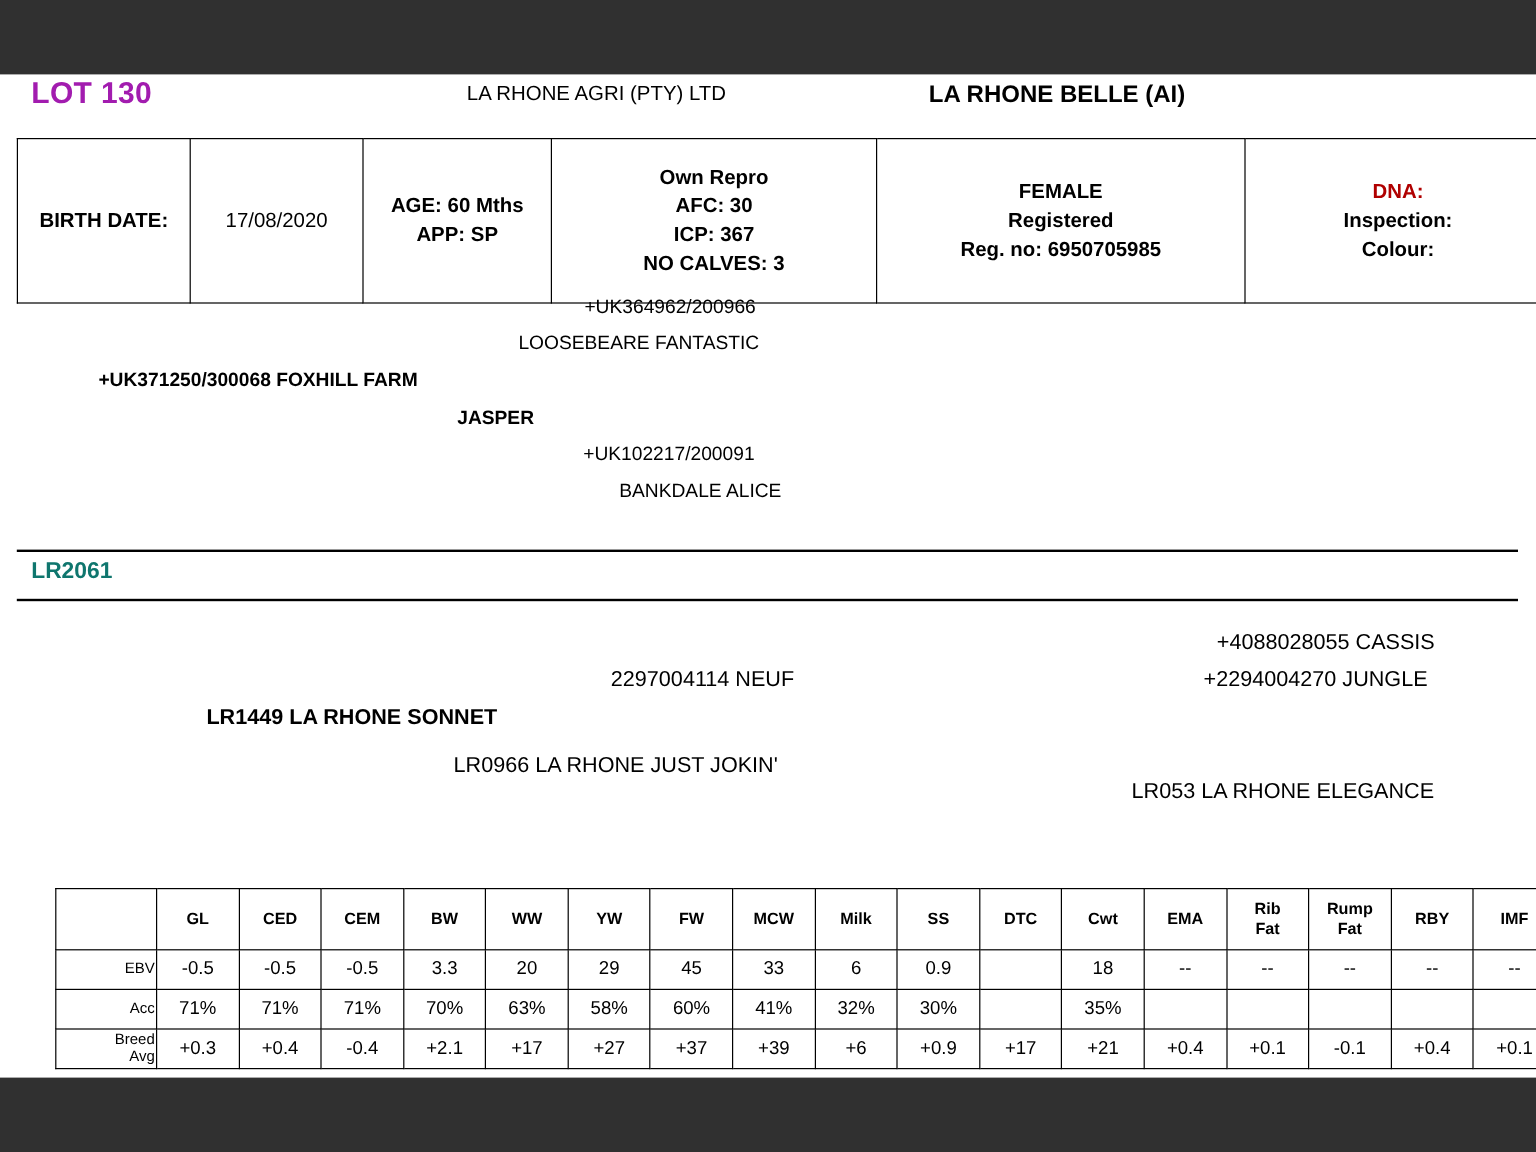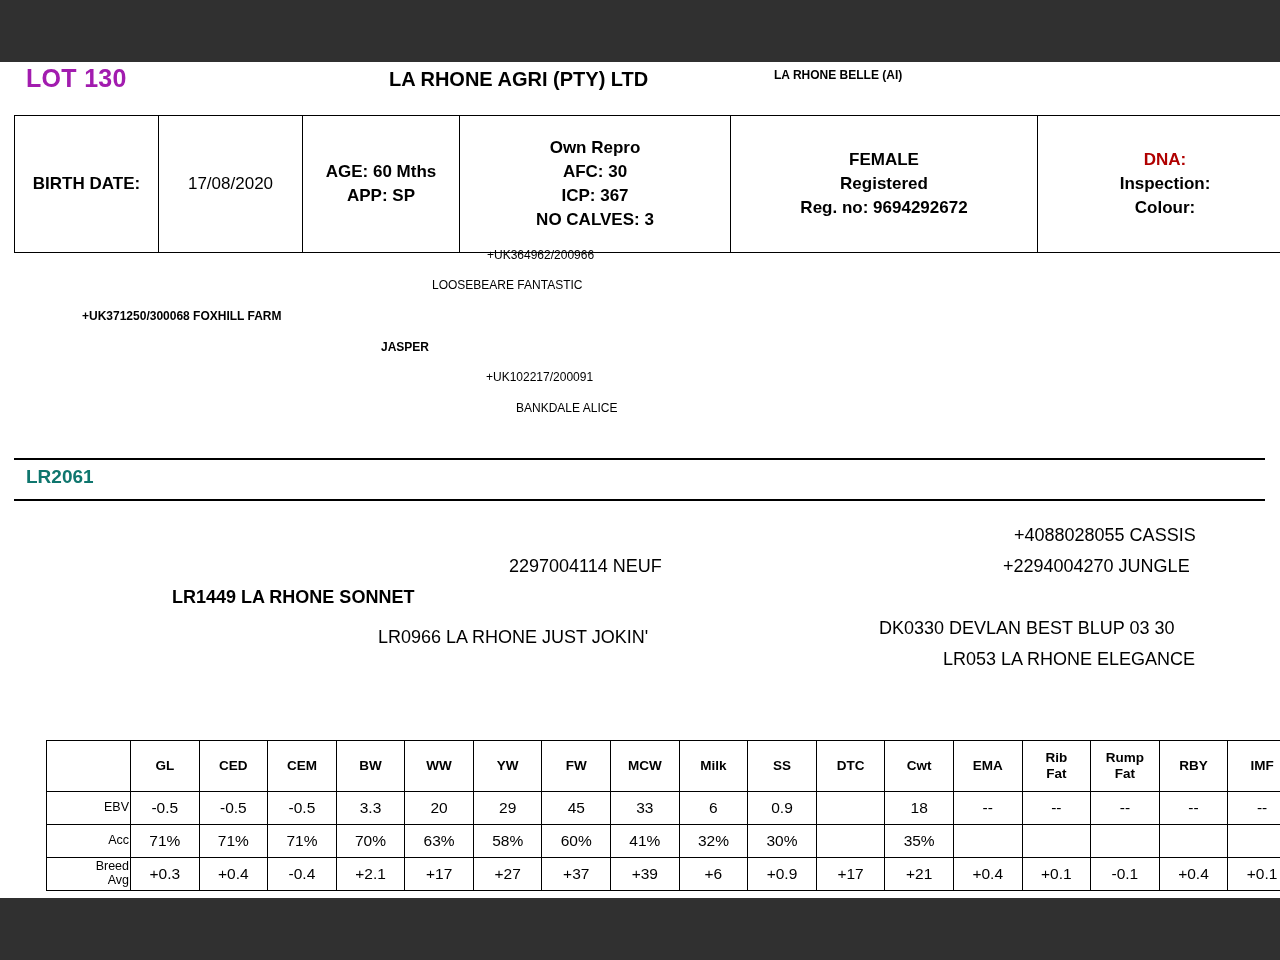--- a/index.html
+++ b/index.html
@@ -45,27 +45,27 @@
     position: absolute;
     left: 26px; top: 2px;
     font-size: 25px;
     font-weight: bold;
     color: #a21caf;
     letter-spacing: 0.3px;
   }
   .breeder-name {
     position: absolute;
     left: 389px; top: 6px;
+    font-size: 17px;
+    font-weight: normal;
+  }
+  .animal-name {
+    position: absolute;
+    left: 774px; top: 6px;
     font-size: 20px;
-    font-weight: bold;
-  }
-  .animal-name {
-    position: absolute;
-    left: 774px; top: 6px;
-    font-size: 12px;
     font-weight: bold;
   }
 
   
   .info-table {
     position: absolute;
     left: 14px; top: 53px;
     width: 1251px;
     border-collapse: collapse;
     table-layout: fixed;
@@ -90,21 +90,21 @@
     color: #B00000;
     font-weight: bold;
   }
 
   
   .ped-sire {
     position: absolute;
     left: 0; top: 186px;
     width: 1188px;
     height: 196px;
-    font-size: 12px;
+    font-size: 16px;
   }
   .ped-line { position: absolute; white-space: nowrap; }
   .ped-bold { font-weight: bold; }
 
   .ps-1 { left: 487px; top: 0px; }
   .ps-2 { left: 432px; top: 30px; }
   .ps-3 { left: 82px;  top: 61px; }
   .ps-4 { left: 381px; top: 92px; }
   .ps-5 { left: 486px; top: 122px; }
   .ps-6 { left: 516px; top: 153px; }
@@ -205,21 +205,21 @@
         </td>
         <td class="cell-repro">
           <div>Own Repro</div>
           <div>AFC: 30</div>
           <div>ICP: 367</div>
           <div>NO CALVES: 3</div>
         </td>
         <td class="cell-sex">
           <div>FEMALE</div>
           <div>Registered</div>
-          <div>Reg. no: 9694292672</div>
+          <div>Reg. no: 6950705985</div>
         </td>
         <td class="cell-dna">
           <div class="dna-label">DNA:</div>
           <div>Inspection:</div>
           <div>Colour:</div>
         </td>
       </tr>
     </tbody>
   </table>
 
@@ -235,21 +235,20 @@
   <div class="rule rule-top"></div>
   <div class="animal-id">LR2061</div>
   <div class="rule rule-bottom"></div>
 
   <div class="ped-dam">
     <div class="ped-line pd-1">+4088028055 CASSIS</div>
     <div class="ped-line pd-2">2297004114 NEUF</div>
     <div class="ped-line pd-3">+2294004270 JUNGLE</div>
     <div class="ped-line pd-4">LR1449 LA RHONE SONNET</div>
     <div class="ped-line pd-5">LR0966 LA RHONE JUST JOKIN'</div>
-    <div class="ped-line pd-6">DK0330 DEVLAN BEST BLUP 03 30</div>
     <div class="ped-line pd-7">LR053 LA RHONE ELEGANCE</div>
   </div>
 
   <div class="ebv-wrap">
     <table class="ebv">
       <thead>
         <tr id="ebv-head">
             <th class="col-label"></th>
             <th>GL</th>
             <th>CED</th>

